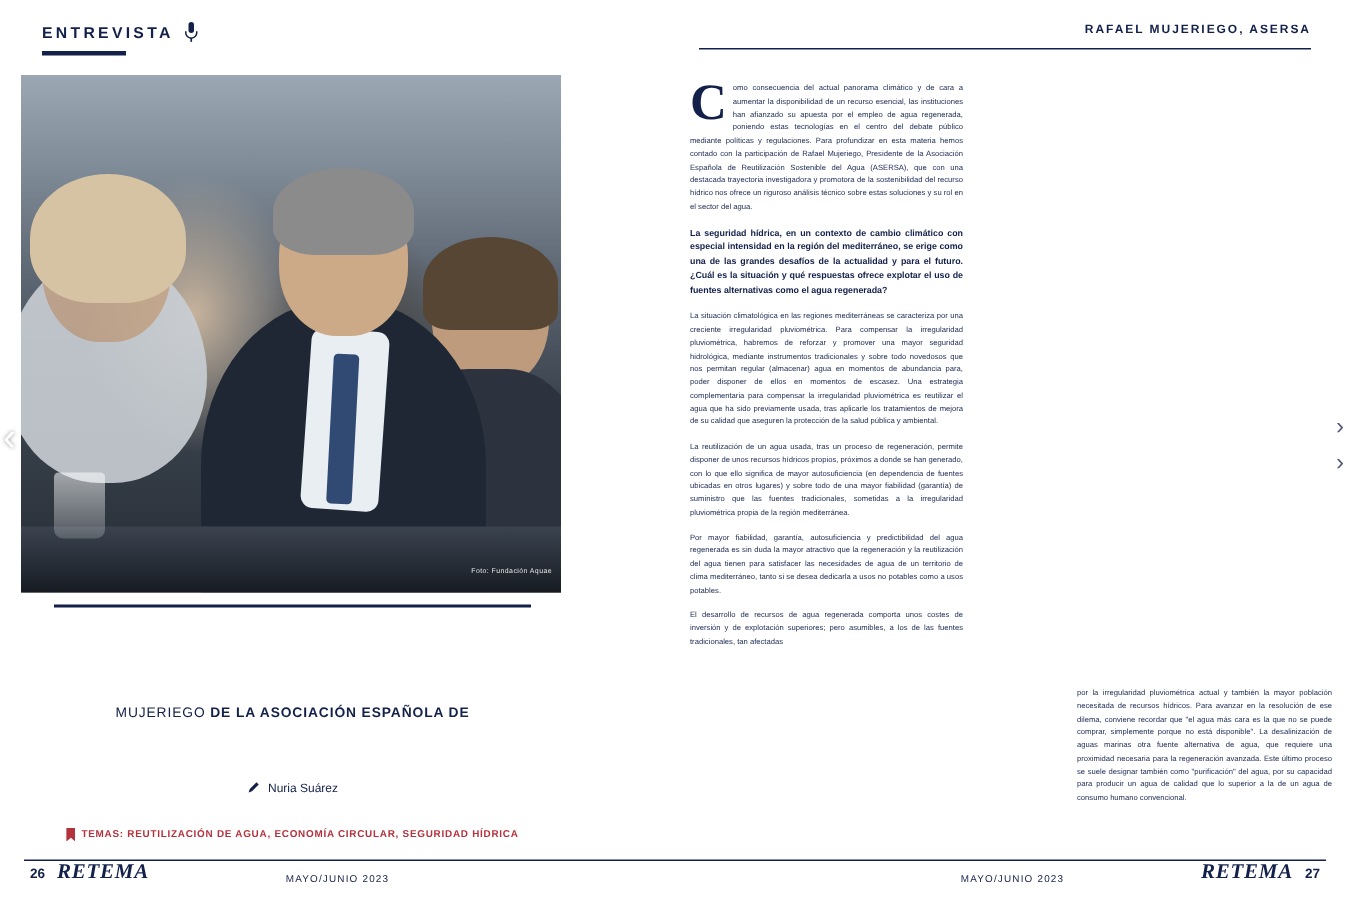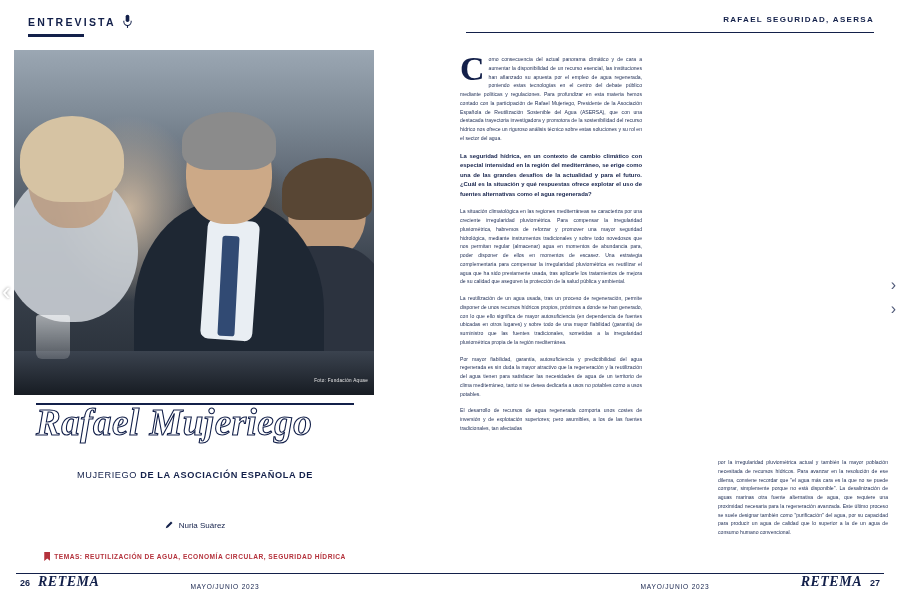--- a/index.html
+++ b/index.html
@@ -246,21 +246,20 @@
         <div class="fig-main-hair"></div>
         <div class="table-edge"></div>
         <div class="glass"></div>
       </div>
       <div class="photo-credit">Foto: Fundación Aquae</div>
     </div>
 
     <div class="nav-left">‹</div>
 
     <div class="name-rule"></div>
-    <div class="name">Rafael Mujeriego</div>
 
     <div class="role">
       <span>MUJERIEGO </span><b>DE LA ASOCIACIÓN ESPAÑOLA DE</b><br>
     </div>
 
     <div class="byline">
       <span>
         <svg class="pen-icon" viewBox="0 0 12 12" fill="currentColor" aria-hidden="true">
           <path d="M1 11l1-3 6-6 2 2-6 6-3 1z"></path>
         </svg>
@@ -277,21 +276,21 @@
     <div class="foot-left">
       <span class="foot-pageno">26</span>
       <span class="foot-brand">RETEMA</span>
     </div>
     <div class="foot-center-left">MAYO/JUNIO 2023</div>
   </div>
 
   <div class="page-right">
 
     <div class="hdr-rule-top-right"></div>
-    <div class="hdr-right">RAFAEL SEGURIDAD, ASERSA</div>
+    <div class="hdr-right">RAFAEL MUJERIEGO, ASERSA</div>
 
     <div class="col-text">
       <p class="drop-para">
         <span class="dropcap">C</span><span>omo consecuencia del actual panorama climático y de cara a aumentar la disponibilidad de un recurso esencial, las instituciones han afianzado su apuesta por el empleo de agua regenerada, poniendo estas tecnologías en el centro del debate público mediante políticas y regulaciones. Para profundizar en esta materia hemos contado con la participación de Rafael Mujeriego, Presidente de la Asociación Española de Reutilización Sostenible del Agua (ASERSA), que con una destacada trayectoria investigadora y promotora de la sostenibilidad del recurso hídrico nos ofrece un riguroso análisis técnico sobre estas soluciones y su rol en el sector del agua.</span>
       </p>
       <p class="q-bold">La seguridad hídrica, en un contexto de cambio climático con especial intensidad en la región del mediterráneo, se erige como una de las grandes desafíos de la actualidad y para el futuro. ¿Cuál es la situación y qué respuestas ofrece explotar el uso de fuentes alternativas como el agua regenerada?</p>
       <p class="body-para">La situación climatológica en las regiones mediterráneas se caracteriza por una creciente irregularidad pluviométrica. Para compensar la irregularidad pluviométrica, habremos de reforzar y promover una mayor seguridad hidrológica, mediante instrumentos tradicionales y sobre todo novedosos que nos permitan regular (almacenar) agua en momentos de abundancia para, poder disponer de ellos en momentos de escasez. Una estrategia complementaria para compensar la irregularidad pluviométrica es reutilizar el agua que ha sido previamente usada, tras aplicarle los tratamientos de mejora de su calidad que aseguren la protección de la salud pública y ambiental.</p>
       <p class="body-para">La reutilización de un agua usada, tras un proceso de regeneración, permite disponer de unos recursos hídricos propios, próximos a donde se han generado, con lo que ello significa de mayor autosuficiencia (en dependencia de fuentes ubicadas en otros lugares) y sobre todo de una mayor fiabilidad (garantía) de suministro que las fuentes tradicionales, sometidas a la irregularidad pluviométrica propia de la región mediterránea.</p>
       <p class="body-para">Por mayor fiabilidad, garantía, autosuficiencia y predictibilidad del agua regenerada es sin duda la mayor atractivo que la regeneración y la reutilización del agua tienen para satisfacer las necesidades de agua de un territorio de clima mediterráneo, tanto si se desea dedicarla a usos no potables como a usos potables.</p>
       <p class="body-para">El desarrollo de recursos de agua regenerada comporta unos costes de inversión y de explotación superiores; pero asumibles, a los de las fuentes tradicionales, tan afectadas</p>

